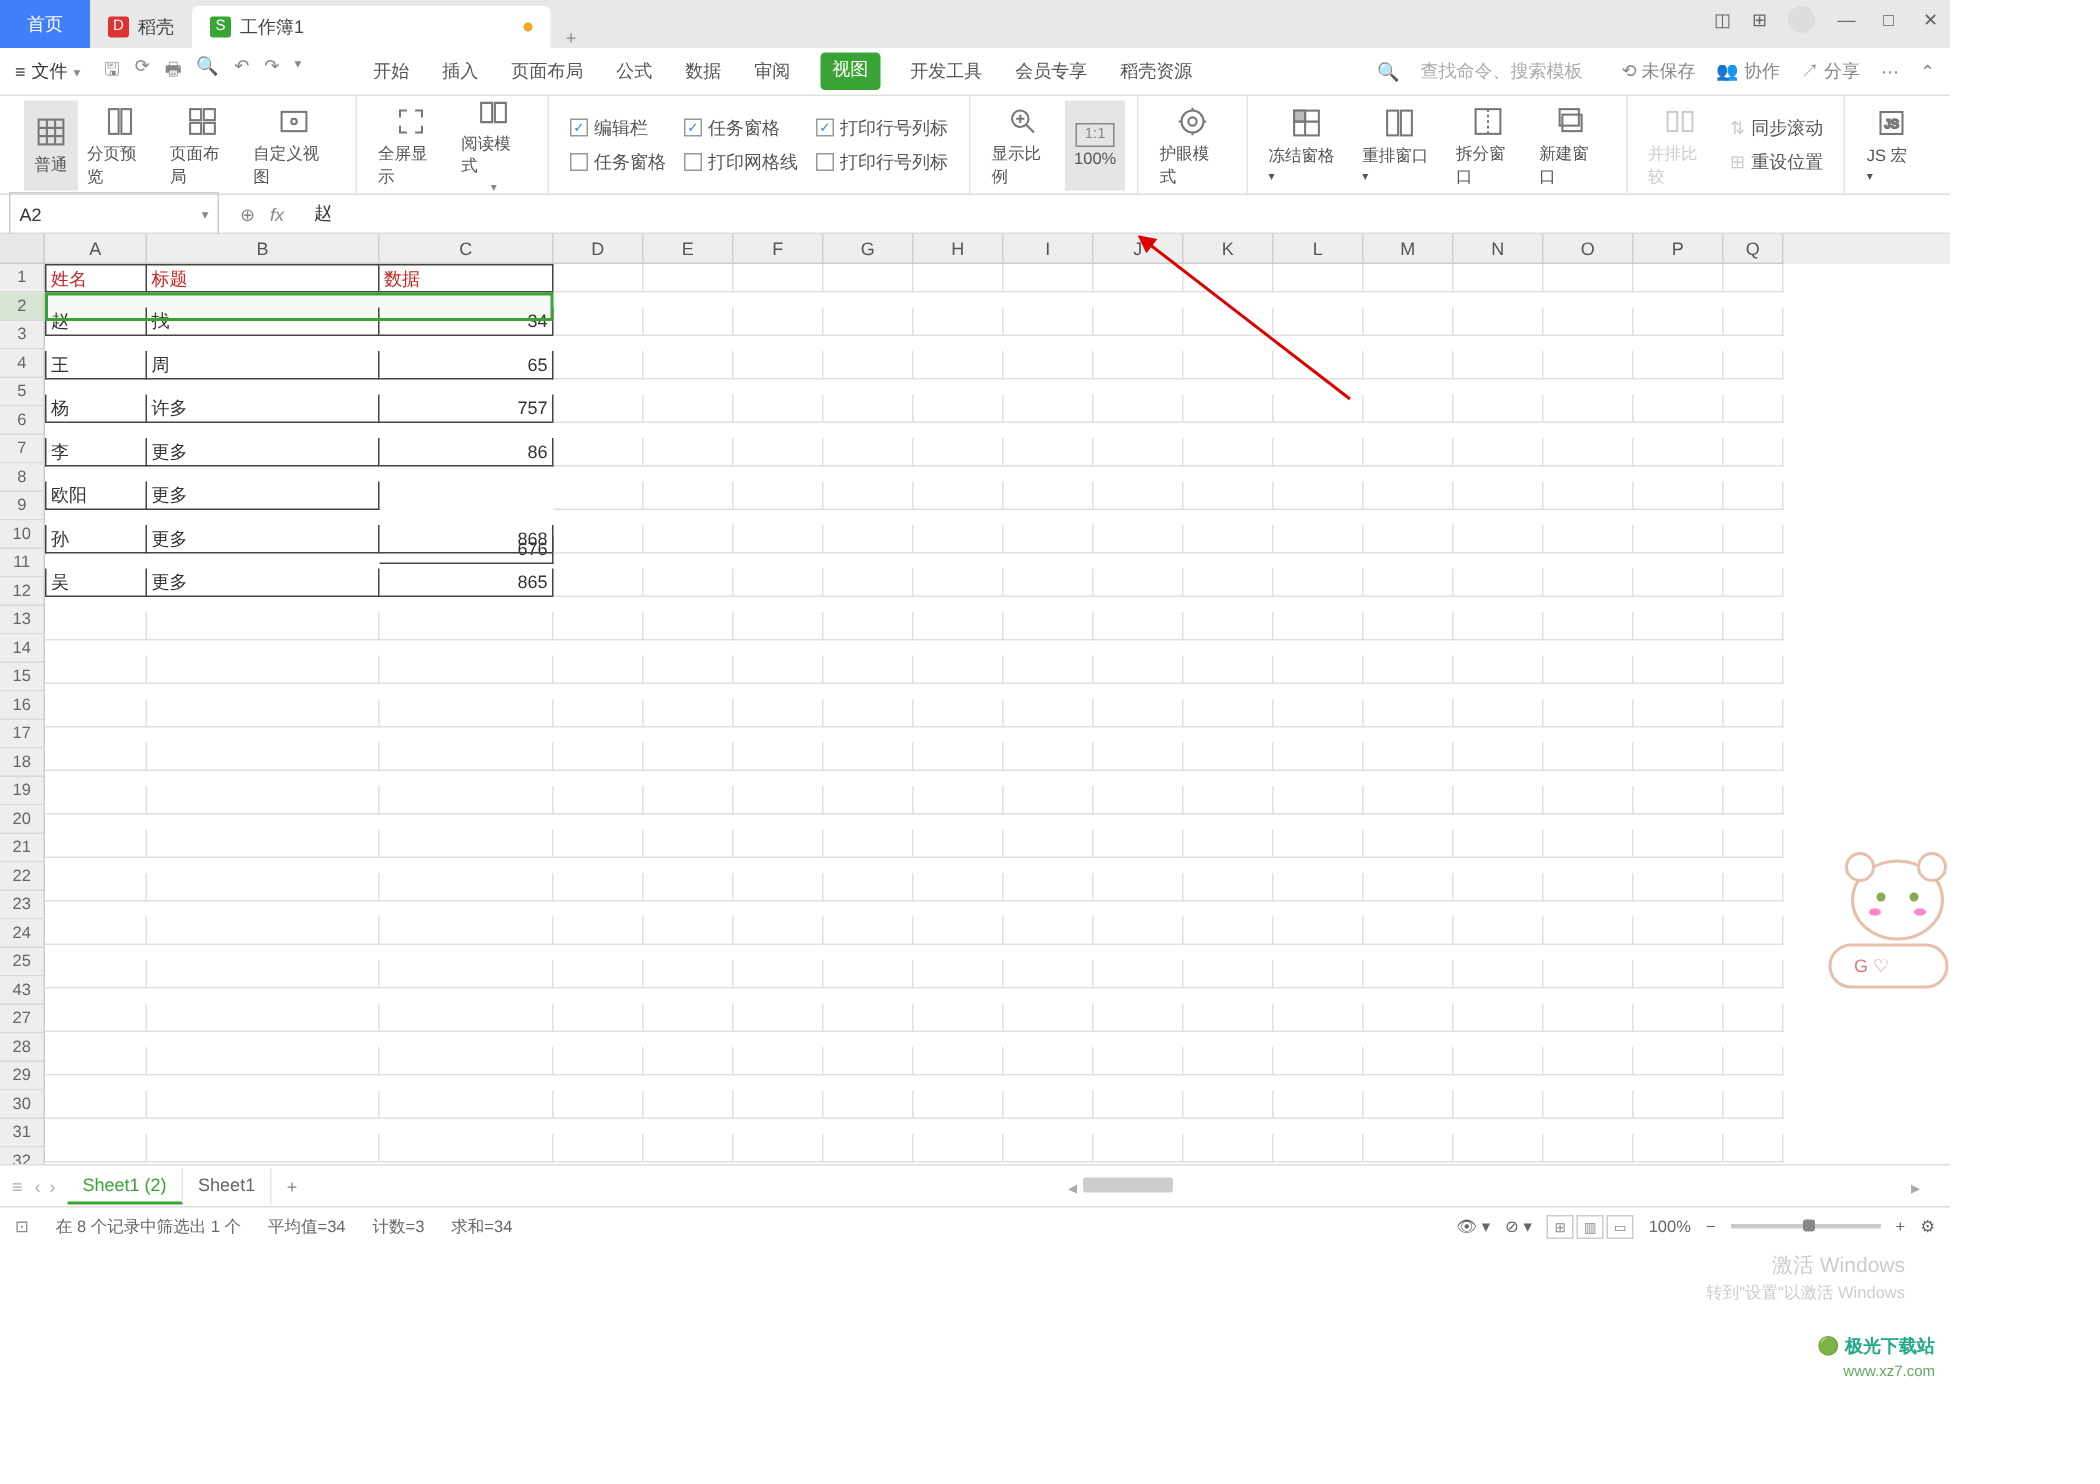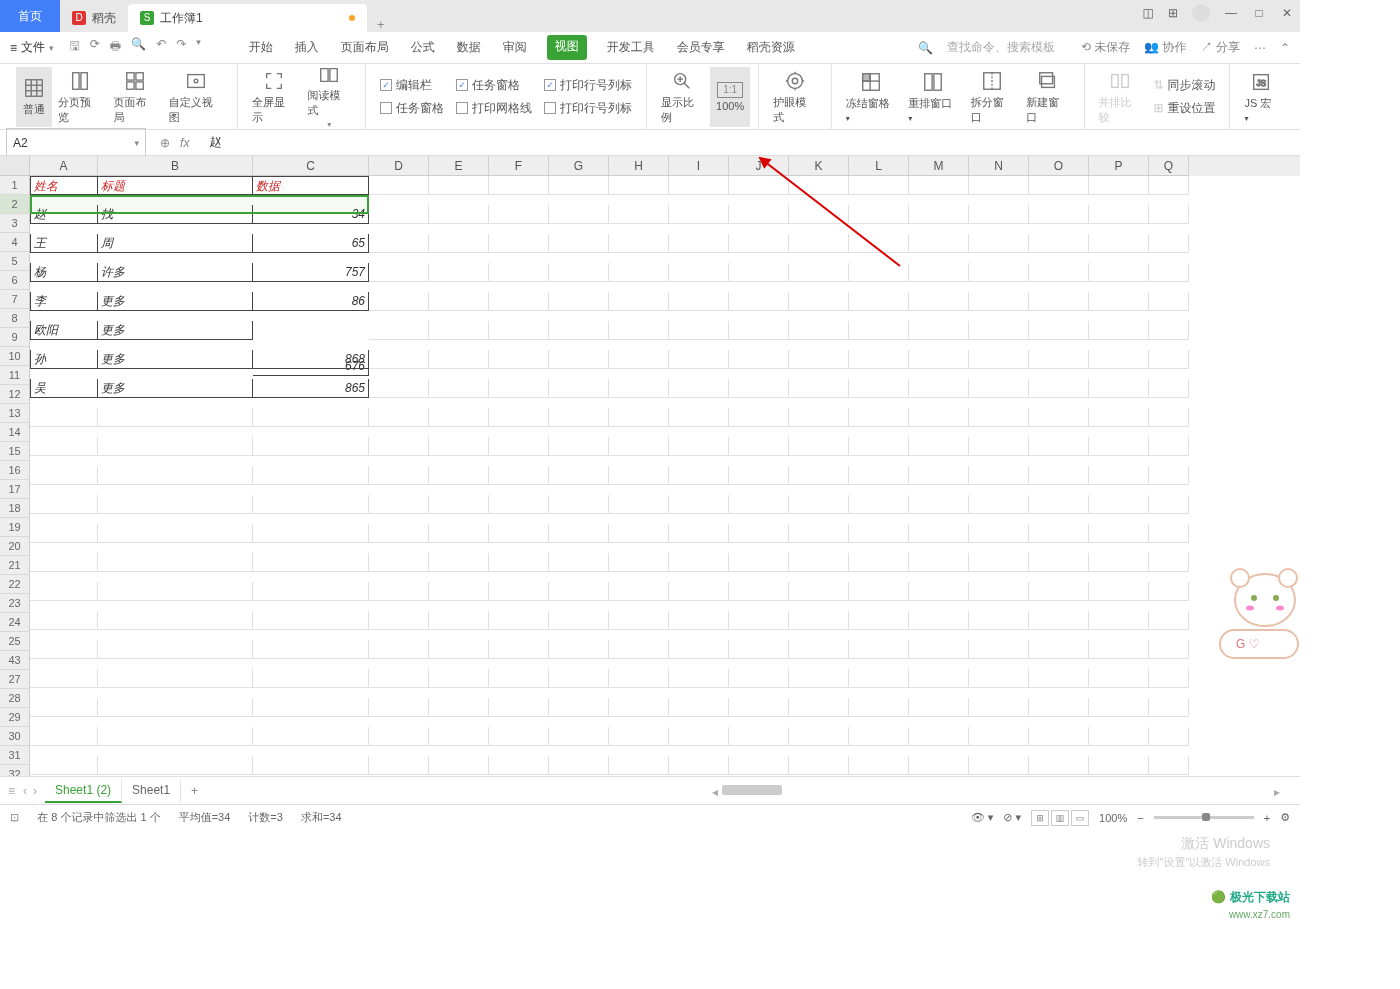--- a/index.html
+++ b/index.html
@@ -50,21 +50,21 @@
 
 
 .grid-wrap { position: relative; height: 620px; overflow: hidden; }
 .corner { position: absolute; left: 0; top: 0; width: 30px; height: 20px; background: #e8e8e8; border-right: 1px solid #ccc; border-bottom: 1px solid #ccc; }
 .colhead { position: absolute; top: 0; left: 30px; right: 0; height: 20px; display: flex; background: #eee; }
 .ch { border-right: 1px solid #d0d0d0; border-bottom: 1px solid #ccc; text-align: center; color: #555; line-height: 20px; font-size: 12px; }
 .rowhead { position: absolute; left: 0; top: 20px; width: 30px; }
 .rh { height: 19px; border-bottom: 1px solid #d8d8d8; border-right: 1px solid #ccc; background: #eee; text-align: center; color: #666; font-size: 11px; line-height: 19px; }
 .rh.sel { background: #d8e5d5; }
 .cells { position: absolute; left: 30px; top: 20px; }
-.row { display: flex; height: 29px; font-style: italic; }
+.row { display: flex; height: 29px; }
 .cell { border-right: 1px solid #e0e0e0; border-bottom: 1px solid #e0e0e0; padding: 0 3px; height: 19px; line-height: 19px; overflow: hidden; white-space: nowrap; font-size: 12px; }
 .cell.b { border: 1px solid #444; border-top: none; border-left: none; }
 .cell.hdr { color: #c22; }
 .cell.num { text-align: right; }
 .selection { position: absolute; border: 2px solid #3aa335; pointer-events: none; }
 .selection .fill { width: 100%; height: 100%; background: rgba(58,163,53,0.05); }
 
 
 .arrow-svg { position: absolute; pointer-events: none; z-index: 50; }
 

